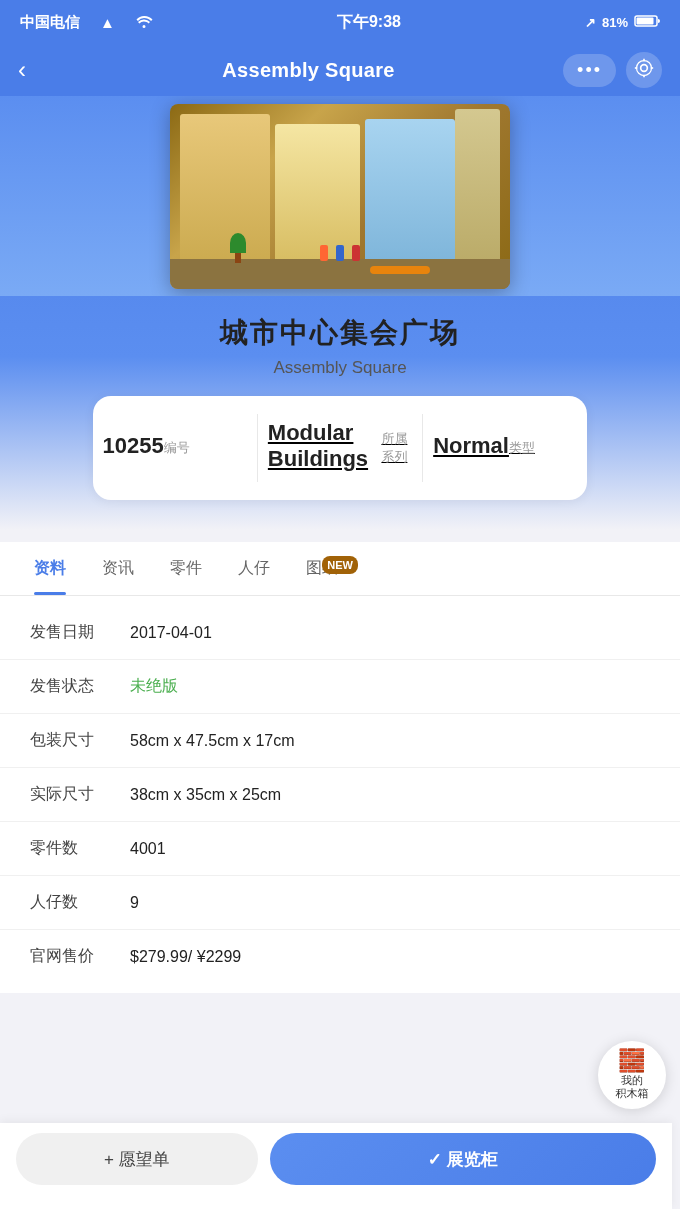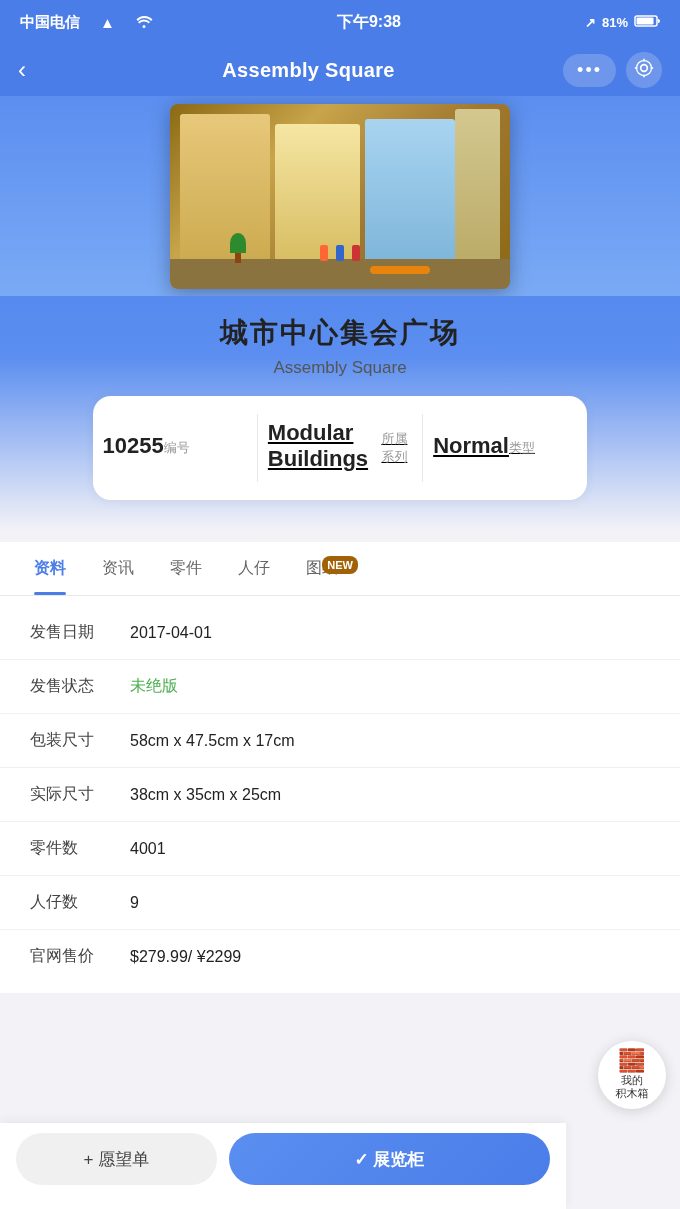--- a/index.html
+++ b/index.html
@@ -332,21 +332,21 @@
       margin-top: 2px;
       line-height: 1.2;
       text-align: center;
     }
 
     
     .bottom-bar {
       position: fixed;
       bottom: 0;
       left: 0;
-      width: 566px;
+      width: 672px;
       height: 86px;
       background: white;
       display: flex;
       align-items: center;
       padding: 10px 16px 24px 16px;
       gap: 12px;
       box-shadow: 0 -2px 10px rgba(0,0,0,0.06);
       z-index: 100;
     }
     .btn-wishlist {

